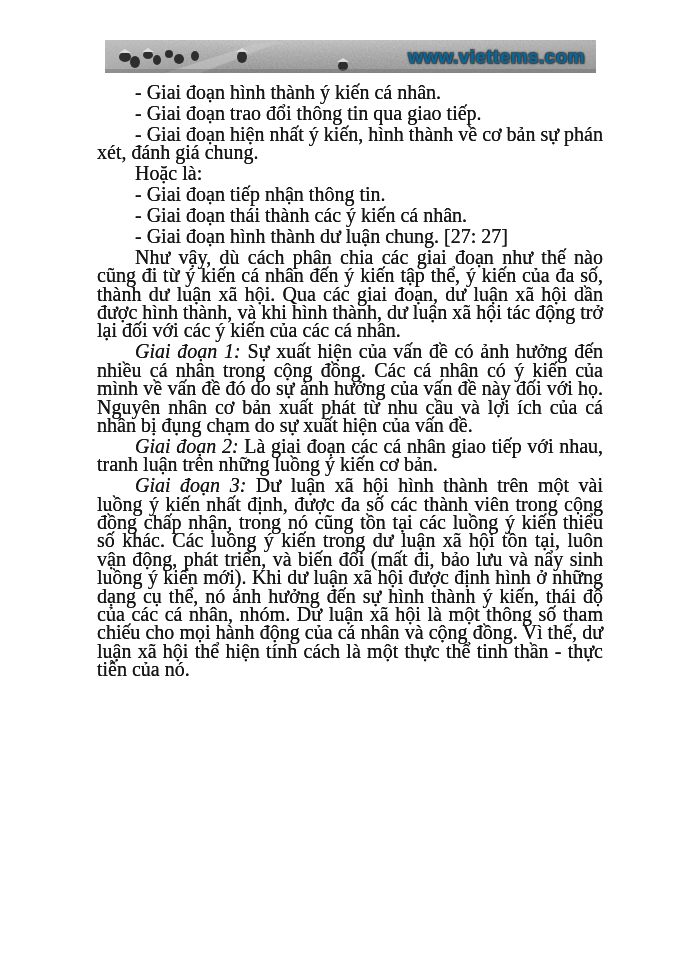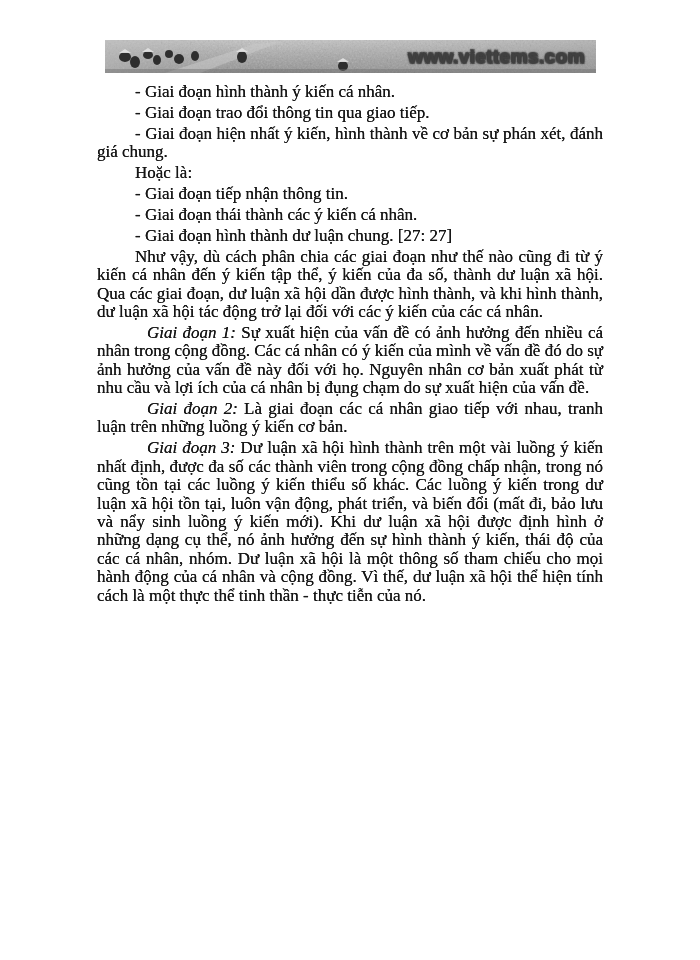--- a/index.html
+++ b/index.html
@@ -33,51 +33,50 @@
   }
   .site-url {
     position: absolute;
     right: 11px;
     top: 50%;
     transform: translateY(-52%);
     font-family: "Liberation Sans", sans-serif;
     font-weight: 700;
     font-size: 19px;
     letter-spacing: 0.4px;
-    color: #404040;
+    color: #0369a1;
     white-space: nowrap;
     text-shadow:
       -1px -1px 1px rgba(60,60,60,0.9),
        1px  1px 1px rgba(60,60,60,0.9),
        1px -1px 1px rgba(60,60,60,0.7),
       -1px  1px 1px rgba(60,60,60,0.7),
        0 0 3px rgba(50,50,50,0.8);
   }
 
   
   .content {
     position: absolute;
     left: 97px;
     top: 83px;
     width: 506px;
     color: #161616;
   }
   .content p {
     margin: 0 0 2.5px 0;
-    font-size: 17px;
+    font-size: 20px;
     line-height: 18.4px;
     text-align: justify;
     text-indent: 38px;
     
     text-shadow: 0 0 0.3px currentColor;
     font-family: Liberation Serif, serif;
   }
   .content p em.stage {
     font-style: italic;
-    margin-left: 12px;
   }
 </style>
 </head>
 <body>
 
 <div class="banner">
   <svg class="photo" viewBox="0 0 491 33" preserveAspectRatio="none" aria-hidden="true">
     <defs>
       <filter id="grain" x="-5%" y="-5%" width="110%" height="110%">
         <feTurbulence type="fractalNoise" baseFrequency="0.55" numOctaves="2" seed="8" stitchTiles="stitch"></feTurbulence>

